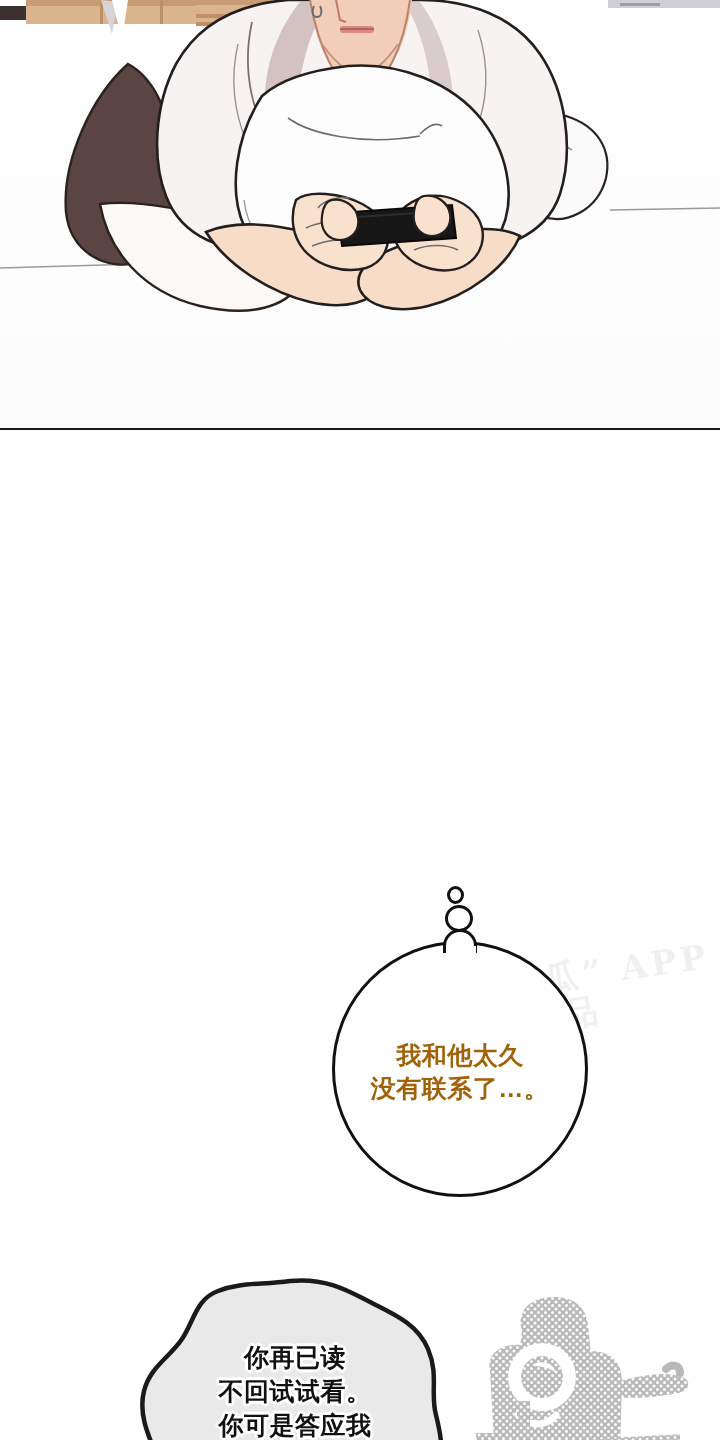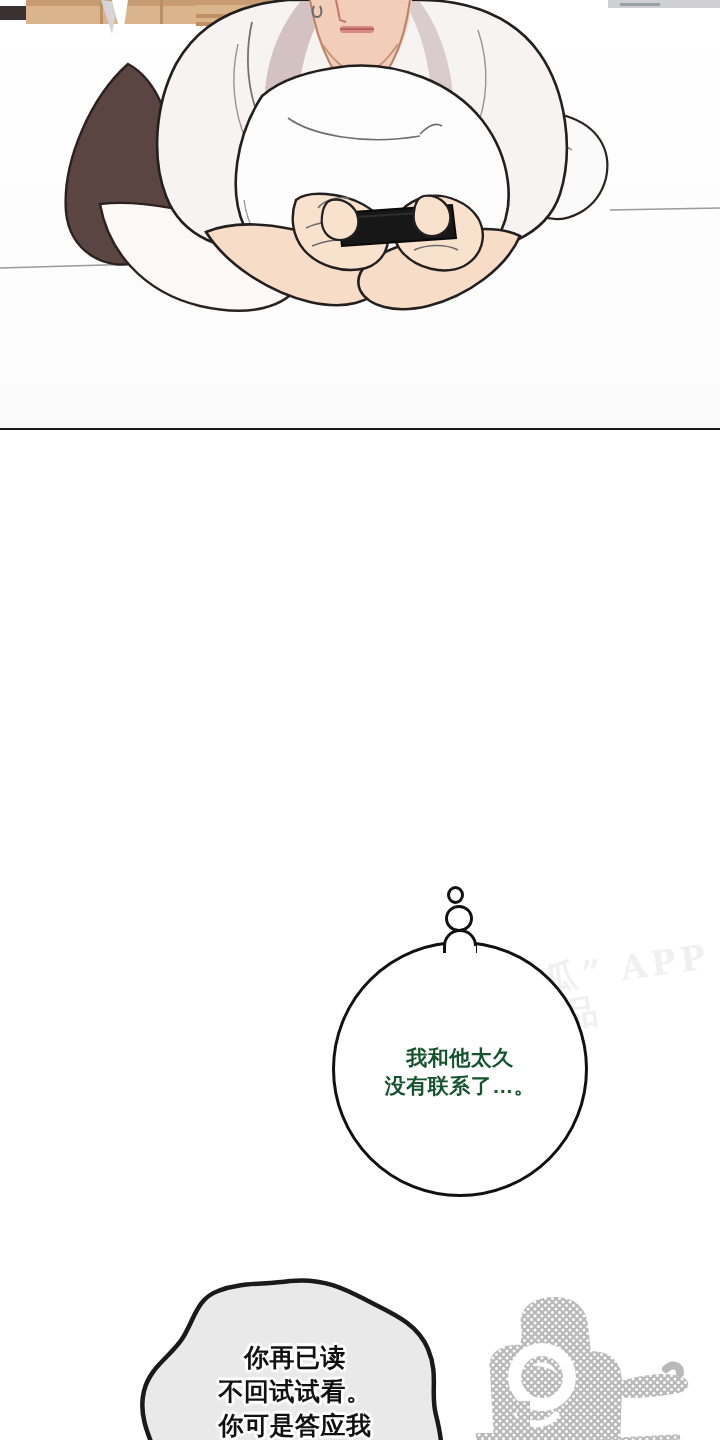--- a/index.html
+++ b/index.html
@@ -58,24 +58,24 @@
     border-radius: 50% 50% 50% 50% / 50% 50% 50% 50%;
     background: #ffffff;
     box-sizing: border-box;
     display: flex;
     align-items: center;
     justify-content: center;
     z-index: 6;
   }
   .thought-bubble-text {
     text-align: center;
-    font-size: 21px;
+    font-size: 25px;
     line-height: 1.33;
     font-weight: 700;
-    color: #14532d;
+    color: #a16207;
     letter-spacing: 0.5px;
     white-space: pre-line;
     margin-top: 6px;
   }
   .bubble-nub {
     position: absolute;
     left: 443px;
     top: 498px;
     width: 34px;
     height: 24px;

